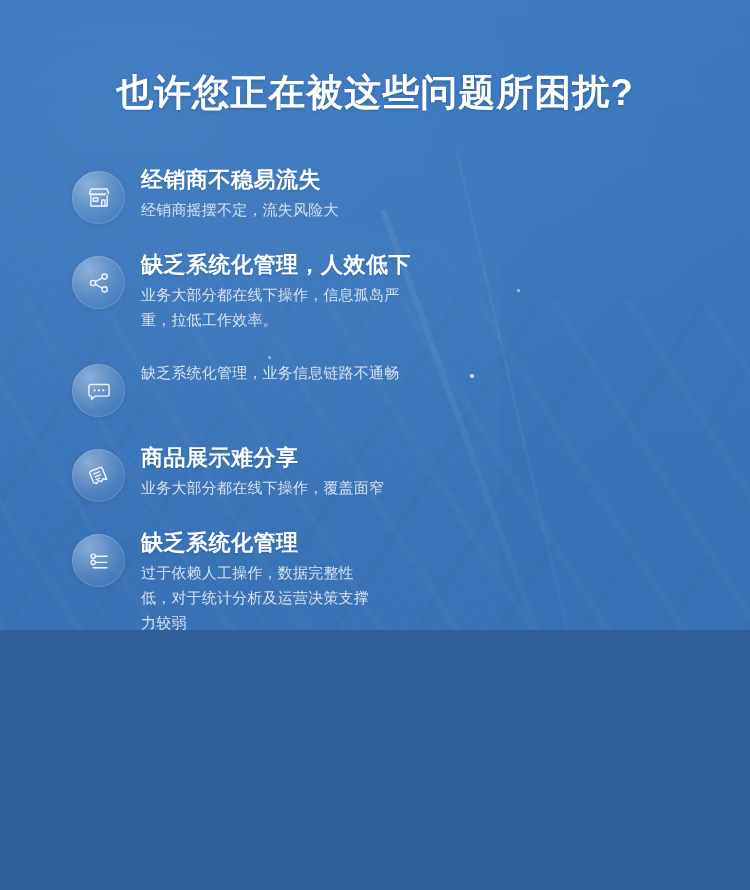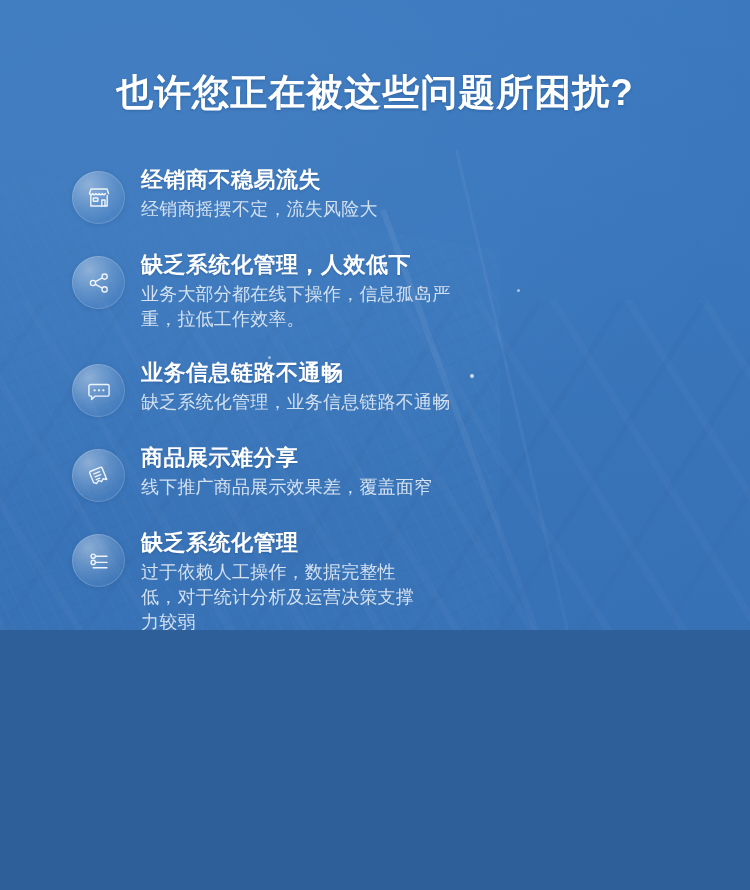--- a/index.html
+++ b/index.html
@@ -200,21 +200,21 @@
     font-size: 22px;
     font-weight: bold;
     line-height: 30px;
     letter-spacing: .5px;
     text-shadow: 0 1px 2px rgba(20,60,110,.3);
     white-space: pre;
   }
 
   .item-desc {
     color: #d4e1ef;
-    font-size: 18px;
+    font-size: 15px;
     line-height: 25px;
     letter-spacing: .2px;
     margin-top: 2px;
     max-width: 320px;
     white-space: pre-line;
   }
 </style>
 </head>
 <body>
 
@@ -278,39 +278,38 @@
       <div class="item">
         <div class="icon-circle">
           <svg width="26" height="26" viewBox="0 0 26 26" fill="none" stroke="#eef4fb" stroke-width="1.4" stroke-linecap="round" stroke-linejoin="round">
             <path d="M4.5 6.5 h17 a1.6 1.6 0 0 1 1.6 1.6 v8.4 a1.6 1.6 0 0 1 -1.6 1.6 H9.2 l-3.6 3.3 v-3.3 H4.5 a1.6 1.6 0 0 1 -1.6 -1.6 V8.1 A1.6 1.6 0 0 1 4.5 6.5 z"></path>
             <circle cx="8.6" cy="12.3" r="1.15" fill="#eef4fb" stroke="none"></circle>
             <circle cx="13" cy="12.3" r="1.15" fill="#eef4fb" stroke="none"></circle>
             <circle cx="17.4" cy="12.3" r="1.15" fill="#eef4fb" stroke="none"></circle>
           </svg>
         </div>
         <div class="item-text">
-          <div class="item-title">业务信息链路不通畅</div>
           <div class="item-desc">缺乏系统化管理，业务信息链路不通畅</div>
         </div>
       </div>
 
       <div class="item">
         <div class="icon-circle">
           <svg width="26" height="26" viewBox="0 0 26 26" fill="none" stroke="#eef4fb" stroke-width="1.4" stroke-linecap="round" stroke-linejoin="round">
             <g transform="rotate(-22 13 13)">
               <path d="M6.5 5.5 h11 a1.4 1.4 0 0 1 1.4 1.4 v12.2 l-3 -2 -2.6 2 -2.6 -2 -2.6 2 -2.6 -2 V6.9 A1.4 1.4 0 0 1 6.5 5.5 z"></path>
               <path d="M9 9.2 h6.2"></path>
               <path d="M9 12.3 h6.2"></path>
               <path d="M9 15.4 h4"></path>
             </g>
           </svg>
         </div>
         <div class="item-text">
           <div class="item-title">商品展示难分享</div>
-          <div class="item-desc">线下推广商品展示效果差，覆盖面窄</div>
+          <div class="item-desc">业务大部分都在线下操作，覆盖面窄</div>
         </div>
       </div>
 
       <div class="item">
         <div class="icon-circle">
           <svg width="26" height="26" viewBox="0 0 26 26" fill="none" stroke="#eef4fb" stroke-width="1.4" stroke-linecap="round" stroke-linejoin="round">
             <circle cx="7.2" cy="8.2" r="2.1"></circle>
             <path d="M9.8 8.2 H21"></path>
             <circle cx="7.2" cy="14.4" r="2.1"></circle>
             <path d="M9.8 14.4 H21"></path>

